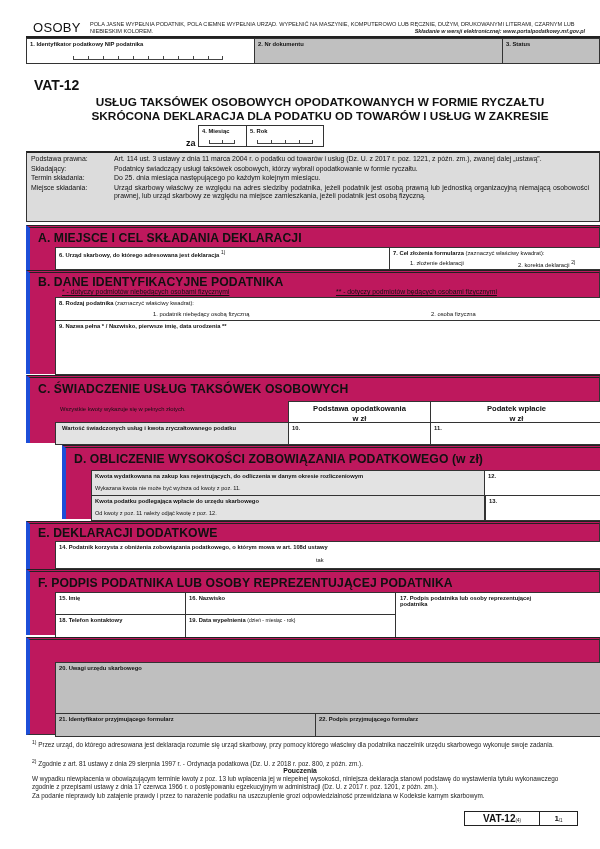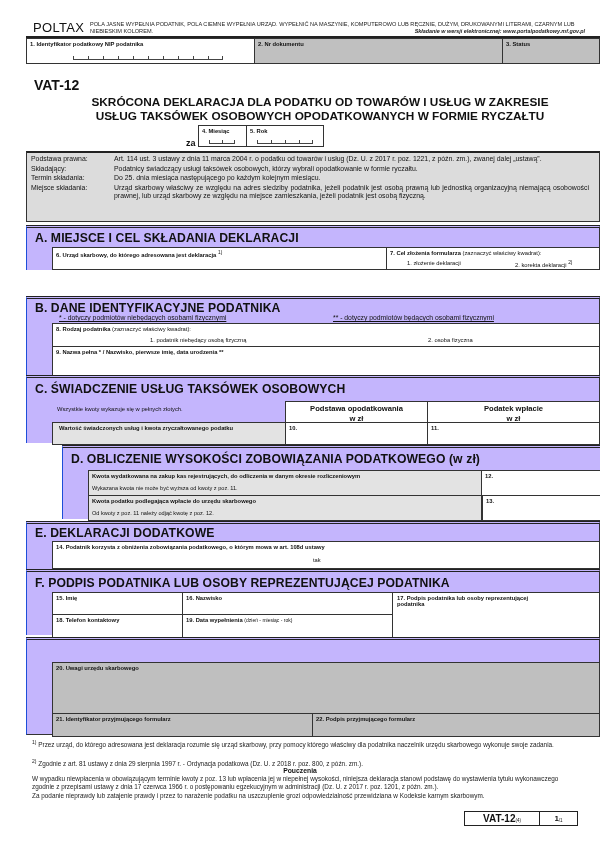--- a/index.html
+++ b/index.html
@@ -23,41 +23,41 @@
   .vat { left: 34px; top: 77px; font-size: 14px; font-weight: bold; }
   .title { left: 60px; top: 95px; width: 520px; text-align: center; font-size: 11.8px; font-weight: bold; line-height: 14px; }
   .za { left: 186px; top: 138px; font-size: 9px; font-weight: bold; }
   .period { left: 198px; top: 125px; width: 126px; height: 22px; border: 1px solid #333; display: flex; }
 
   .info { left: 26px; top: 151px; width: 574px; height: 71px; background: #dcdcdc; border: 1px solid #333; border-top: 2px solid #222; padding: 2px 4px; }
   .info-row { display: flex; font-size: 6.9px; line-height: 8.2px; margin-bottom: 1.5px; }
   .info-row .k { width: 83px; flex-shrink: 0; }
   .info-row .v { flex: 1; text-align: justify; padding-right: 6px; }
 
-  .section { position: absolute; left: 26px; width: 574px; background: #c4b5fd; border-left: 1px solid #1d4ed8; border-right: 1px solid #333; border-top: 3px double #222; }
+  .section { position: absolute; left: 26px; width: 574px; background: #be185d; border-left: 4px solid #1d4ed8; border-right: 1px solid #333; border-top: 3px double #222; }
   .sec-title { position: absolute; left: 8px; font-size: 12.2px; font-weight: bold; letter-spacing: 0.1px; }
   .field { position: absolute; background: #fff; border: 1px solid #333; font-size: 5.8px; padding: 2px 3px; }
   .field b { font-weight: bold; }
   .field .n { font-weight: normal; }
   .opt { position: absolute; font-size: 5.8px; font-weight: normal; }
   .gfield { position: absolute; background: #bfbfbf; border: 1px solid #333; font-size: 5.8px; font-weight: bold; padding: 2px 3px; }
 
   .foot { left: 32px; width: 545px; font-size: 6.4px; line-height: 8px; color: #222; }
   .foot sup { font-size: 5px; }
   .pouc { left: 0; width: 600px; text-align: center; font-size: 6.8px; font-weight: bold; }
   .pagebox { left: 464px; top: 811px; width: 114px; height: 15px; border: 1px solid #222; display: flex; }
   .pagebox div { display: flex; align-items: center; justify-content: center; font-weight: bold; }
   .pagebox .f { width: 75px; border-right: 1px solid #222; font-size: 10px; }
   .pagebox .f small, .pagebox .p small { font-size: 4.5px; font-weight: normal; margin-top: 4px; }
   .pagebox .p { flex: 1; font-size: 8px; }
 </style>
 </head>
 <body>
 
-<div class="abs poltax">POLTAX</div>
+<div class="abs poltax">OSOBY</div>
 <div class="abs instr">
   <span>POLA JASNE WYPEŁNIA PODATNIK, POLA CIEMNE WYPEŁNIA URZĄD. WYPEŁNIĆ NA MASZYNIE, KOMPUTEROWO LUB RĘCZNIE, DUŻYM, DRUKOWANYMI LITERAMI, CZARNYM LUB NIEBIESKIM KOLOREM.</span>
   <span class="r">Składanie w wersji elektronicznej: www.portalpodatkowy.mf.gov.pl</span>
 </div>
 <div class="abs hdr-line"></div>
 
 <div class="abs row-top">
   <div class="cell" style="width:228px;">
     <span>1. Identyfikator podatkowy NIP podatnika</span>
     <div class="ticks" style="left:46px; top:17px; width:150px; background: repeating-linear-gradient(90deg, transparent 0 14px, #444 14px 15px);"></div>
@@ -65,22 +65,22 @@
   <div class="cell gray" style="width:248px;">
     <span>2. Nr dokumentu</span>
   </div>
   <div class="cell gray" style="flex:1;">
     <span>3. Status</span>
   </div>
 </div>
 
 <div class="abs vat">VAT-12</div>
 <div class="abs title">
+  <div>USŁUG TAKSÓWEK OSOBOWYCH OPODATKOWANYCH W FORMIE RYCZAŁTU</div>
   <div>SKRÓCONA DEKLARACJA DLA PODATKU OD TOWARÓW I USŁUG W ZAKRESIE</div>
-  <div>USŁUG TAKSÓWEK OSOBOWYCH OPODATKOWANYCH W FORMIE RYCZAŁTU</div>
 </div>
 <div class="abs za">za</div>
 <div class="abs period">
   <div class="cell" style="width:48px;">
     <span>4. Miesiąc</span>
     <div class="ticks" style="left:10px; top:14px; width:26px; background: repeating-linear-gradient(90deg, transparent 0 12px, #444 12px 13px);"></div>
   </div>
   <div class="cell" style="flex:1;">
     <span>5. Rok</span>
     <div class="ticks" style="left:10px; top:14px; width:56px; background: repeating-linear-gradient(90deg, transparent 0 13px, #444 13px 14px);"></div>
@@ -113,21 +113,21 @@
     <sup class="n">1)</sup>
   </div>
   <div class="field" style="left:359px; top:19px; width:214px; height:23px;">
     <b>7. Cel złożenia formularza</b>
     <span class="n">(zaznaczyć właściwy kwadrat):</span>
     <span class="opt" style="left:20px; top:12px;"><span>1. złożenie deklaracji</span></span>
     <span class="opt" style="left:128px; top:12px;"><span>2. korekta deklaracji</span> <sup>2)</sup></span>
   </div>
 </div>
 
-<div class="section" style="top:270px; height:104px;margin-top:26px;">
+<div class="section" style="top:270px; height:104px;">
   <div class="sec-title" style="top:2px;">B. DANE IDENTYFIKACYJNE PODATNIKA</div>
   <div class="abs" style="left:32px; top:15px; font-size:6.8px; text-decoration:underline;">* - dotyczy podmiotów niebędących osobami fizycznymi</div>
   <div class="abs" style="left:306px; top:15px; font-size:6.8px; text-decoration:underline;">** - dotyczy podmiotów będących osobami fizycznymi</div>
   <div class="field" style="left:25px; top:24px; width:548px; height:24px;">
     <b>8. Rodzaj podatnika</b>
     <span class="n">(zaznaczyć właściwy kwadrat):</span>
     <span class="opt" style="left:97px; top:13px;">1. podatnik niebędący osobą fizyczną</span>
     <span class="opt" style="left:375px; top:13px;">2. osoba fizyczna</span>
   </div>
   <div class="field" style="left:25px; top:47px; width:548px; height:55px;">

